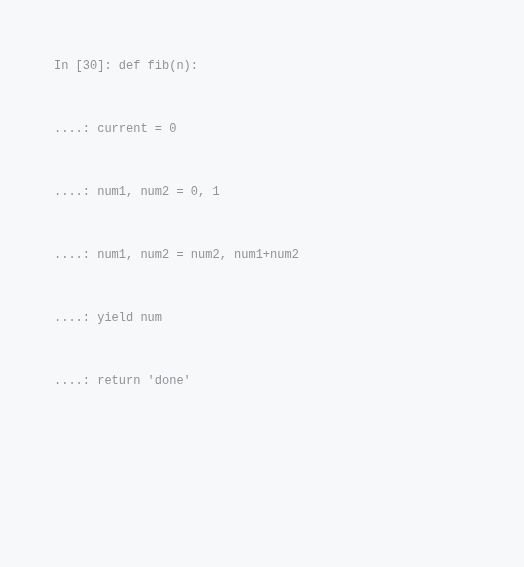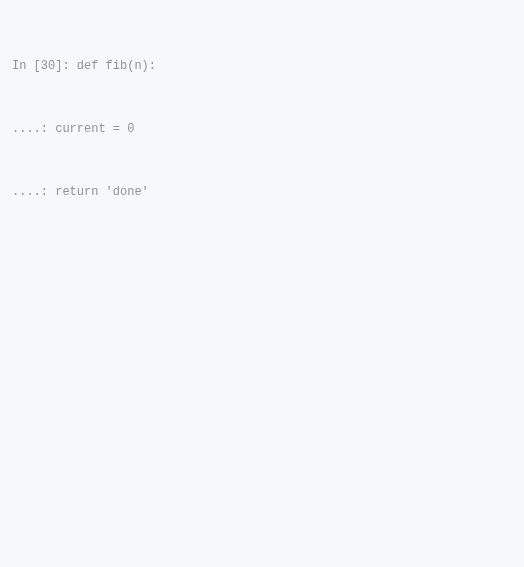--- a/index.html
+++ b/index.html
@@ -7,28 +7,31 @@
     background: #f7f8f9;
     font-family: Consolas, Monaco, "Courier New", monospace;
     font-size: 12px;
     color: #8f9499;
     padding: 14px 12px;
     width: 524px;
     line-height: 1.75;
     position: relative;
   }
   .code-block { white-space: pre; }
-  .line { display: block; }
+  .line { display: block; margin-left: 42px; }
 </style>
 </head>
 <body>
 
 <div class="code-block">
   <span class="line">In [30]: def fib(n):</span>
   <span class="line">....: current = 0</span>
+  <span class="line">....: num1, num2 = 0, 1</span>
+  <span class="line">....: num1, num2 = num2, num1+num2</span>
+  <span class="line">....: yield num</span>
   <span class="line">....: return 'done'</span>
   
   
   
   
   
   
   
   
   

